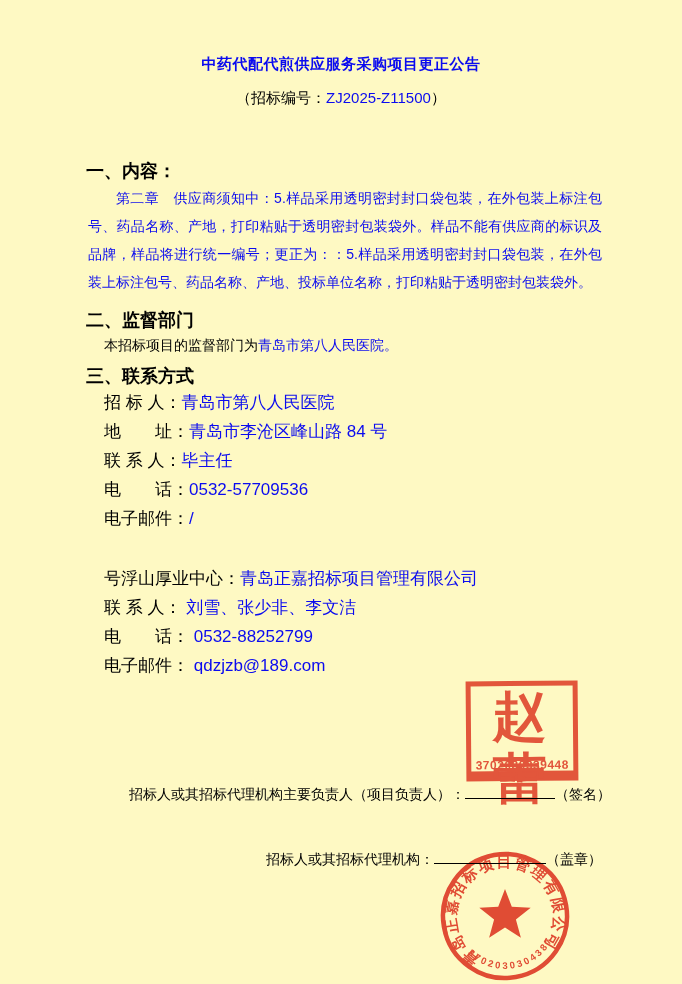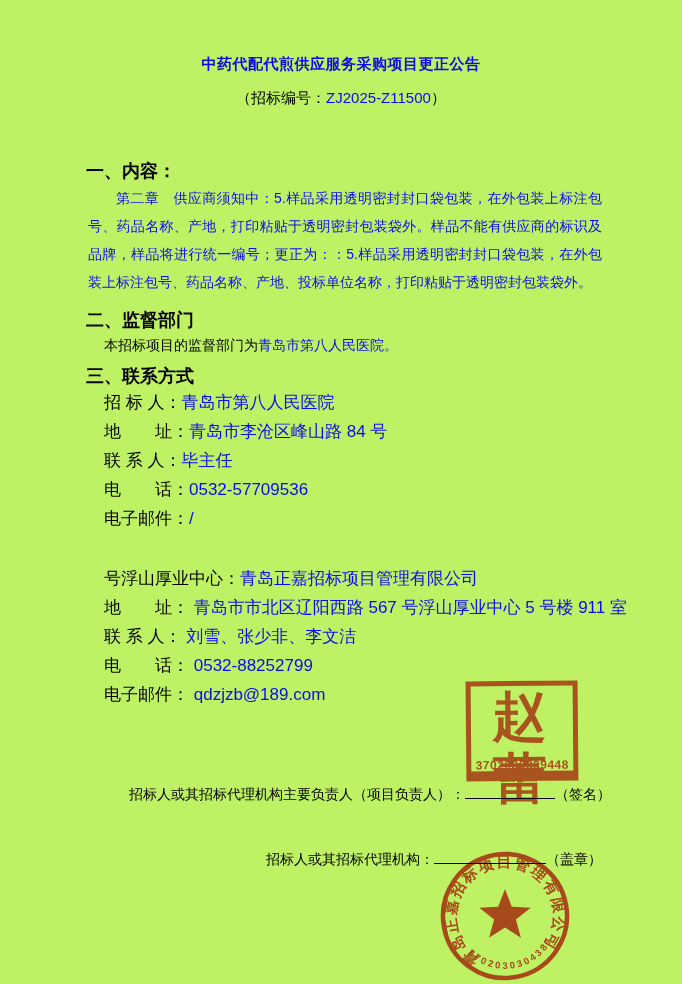--- a/index.html
+++ b/index.html
@@ -7,21 +7,21 @@
     --red:#de3a2e;
     --black:#000000;
   }
   *{box-sizing:border-box;}
   html,body{margin:0;padding:0;}
   body{
     width:682px;height:984px;position:relative;background:#ffffff;
     font-family:"Liberation Sans","DejaVu Sans",sans-serif;color:var(--black);
     overflow:hidden;
   }
-  .page{position:absolute;inset:0;background:#bef264;padding-left:22px;}
+  .page{position:absolute;inset:0;background:#fef9c3;padding-left:22px;}
 
   .title{
     position:absolute;top:55px;left:0;width:682px;text-align:center;
     font-size:15px;font-weight:bold;color:var(--blue);letter-spacing:0.5px;
   }
   .subtitle{
     position:absolute;top:89px;left:0;width:682px;text-align:center;
     font-size:15px;color:var(--black);
   }
   .subtitle .code{color:var(--blue);}
@@ -107,21 +107,20 @@
   <div class="rows" id="tenderer">
     <div class="row"><span class="label">招 标 人：</span><span class="value">青岛市第八人民医院</span></div>
     <div class="row"><span class="label">地　　址：</span><span class="value">青岛市李沧区峰山路 84 号</span></div>
     <div class="row"><span class="label">联 系 人：</span><span class="value">毕主任</span></div>
     <div class="row"><span class="label">电　　话：</span><span class="value">0532-57709536</span></div>
     <div class="row"><span class="label">电子邮件：</span><span class="value">/</span></div>
   </div>
 
   <div class="rows" id="agency">
     <div class="row"><span class="label">号浮山厚业中心：</span><span class="value">青岛正嘉招标项目管理有限公司</span></div>
-    <div class="row"><span class="label">地　　址：</span><span class="value"> 青岛市市北区辽阳西路 567 号浮山厚业中心 5 号楼 911 室</span></div>
     <div class="row"><span class="label">联 系 人：</span><span class="value"> 刘雪、张少非、李文洁</span></div>
     <div class="row"><span class="label">电　　话：</span><span class="value"> 0532-88252799</span></div>
     <div class="row"><span class="label">电子邮件：</span><span class="value"> qdzjzb@189.com</span></div>
   </div>
 
   <div class="sig" id="sig1"><span>招标人或其招标代理机构主要负责人（项目负责人）：</span><span class="uline uline-1"></span><span>（签名）</span></div>
 
   <div class="sig" id="sig2"><span>招标人或其招标代理机构：</span><span class="uline uline-2"></span><span>（盖章）</span></div>
 
   <div class="stamp-personal">

